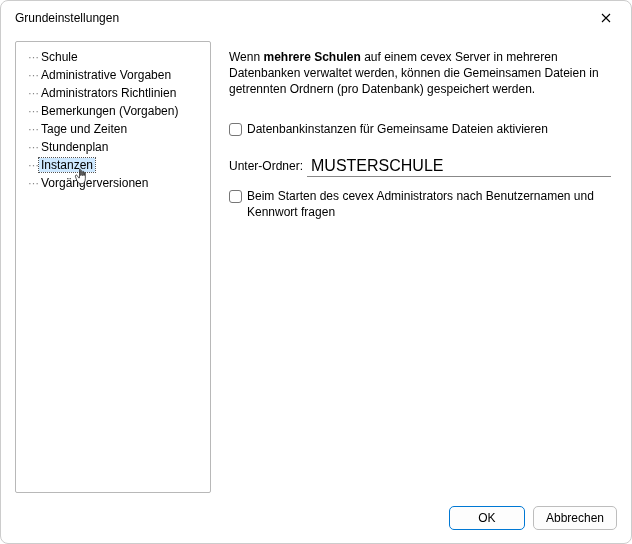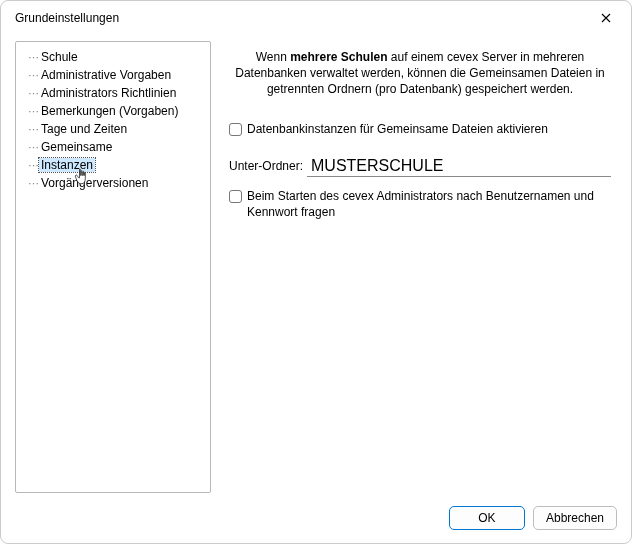--- a/index.html
+++ b/index.html
@@ -74,21 +74,20 @@
     padding: 0 2px;
   }
   .content {
     flex: 1;
     padding-top: 8px;
     padding-right: 6px;
   }
   .desc {
     line-height: 1.35;
     margin-bottom: 24px;
-    text-align: center;
   }
   .row {
     display: flex;
     align-items: flex-start;
     margin-bottom: 18px;
   }
   .checkbox {
     width: 13px; height: 13px;
     border: 1px solid #767676;
     border-radius: 3px;
@@ -173,21 +172,21 @@
       <div class="tree-item">
           <span class="dots">⋯</span>
           <span class="label-txt">Bemerkungen (Vorgaben)</span>
         </div>
       <div class="tree-item">
           <span class="dots">⋯</span>
           <span class="label-txt">Tage und Zeiten</span>
         </div>
       <div class="tree-item">
           <span class="dots">⋯</span>
-          <span class="label-txt">Gemeinsame</span>
+          <span class="label-txt">Stundenplan</span>
         </div>
       <div class="tree-item selected">
           <span class="dots">⋯</span>
           <span class="label-txt">Instanzen</span>
         </div>
       <div class="tree-item">
           <span class="dots">⋯</span>
           <span class="label-txt">Vorgängerversionen</span>
         </div>
     </div>

